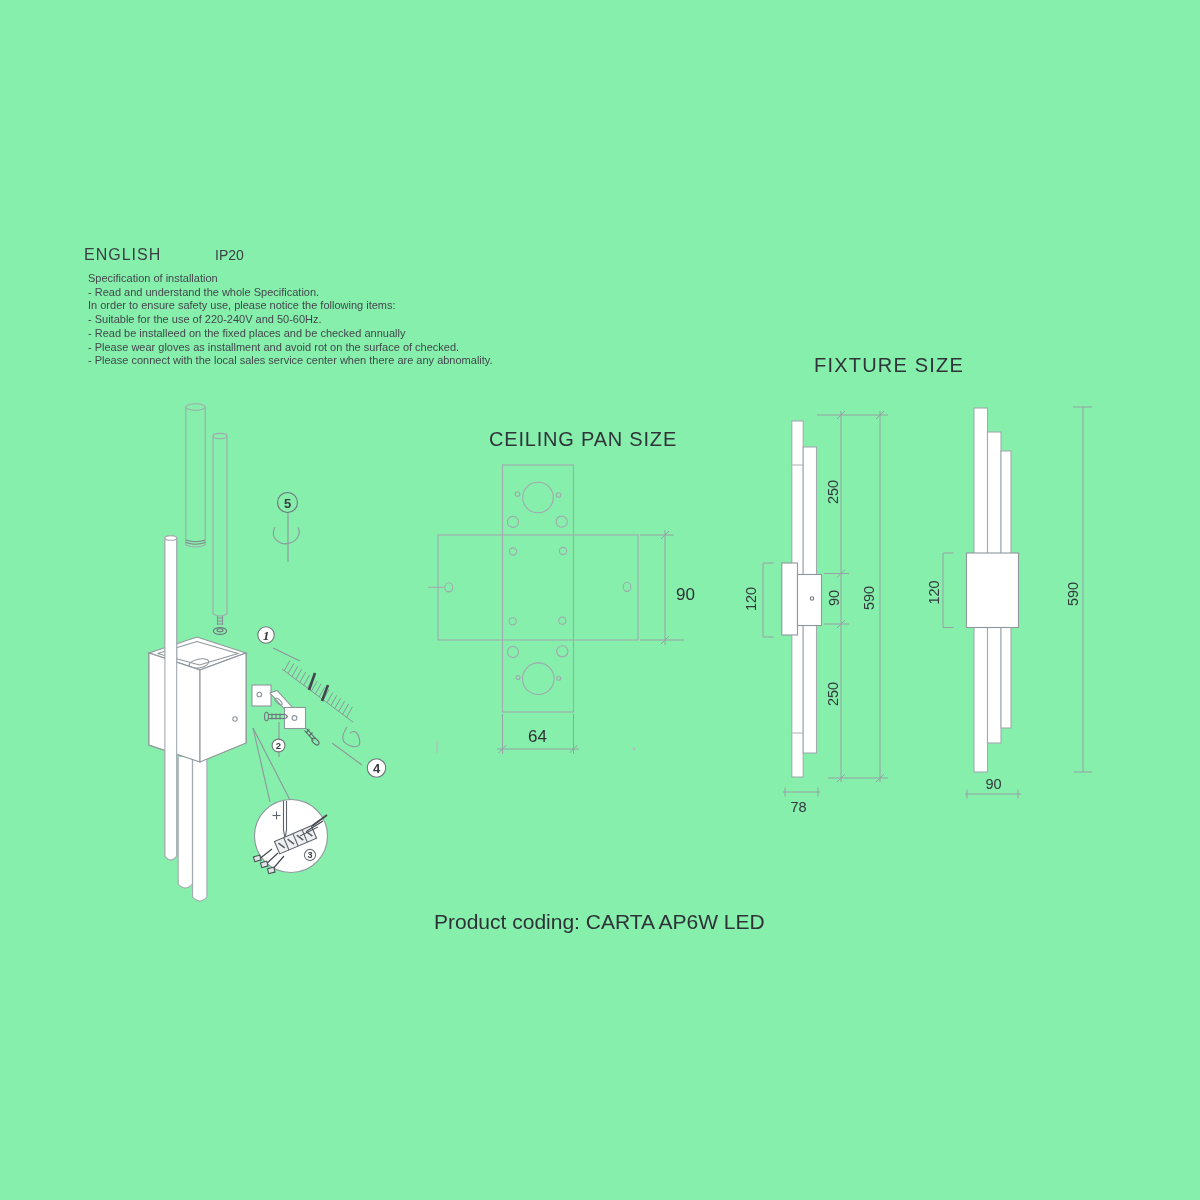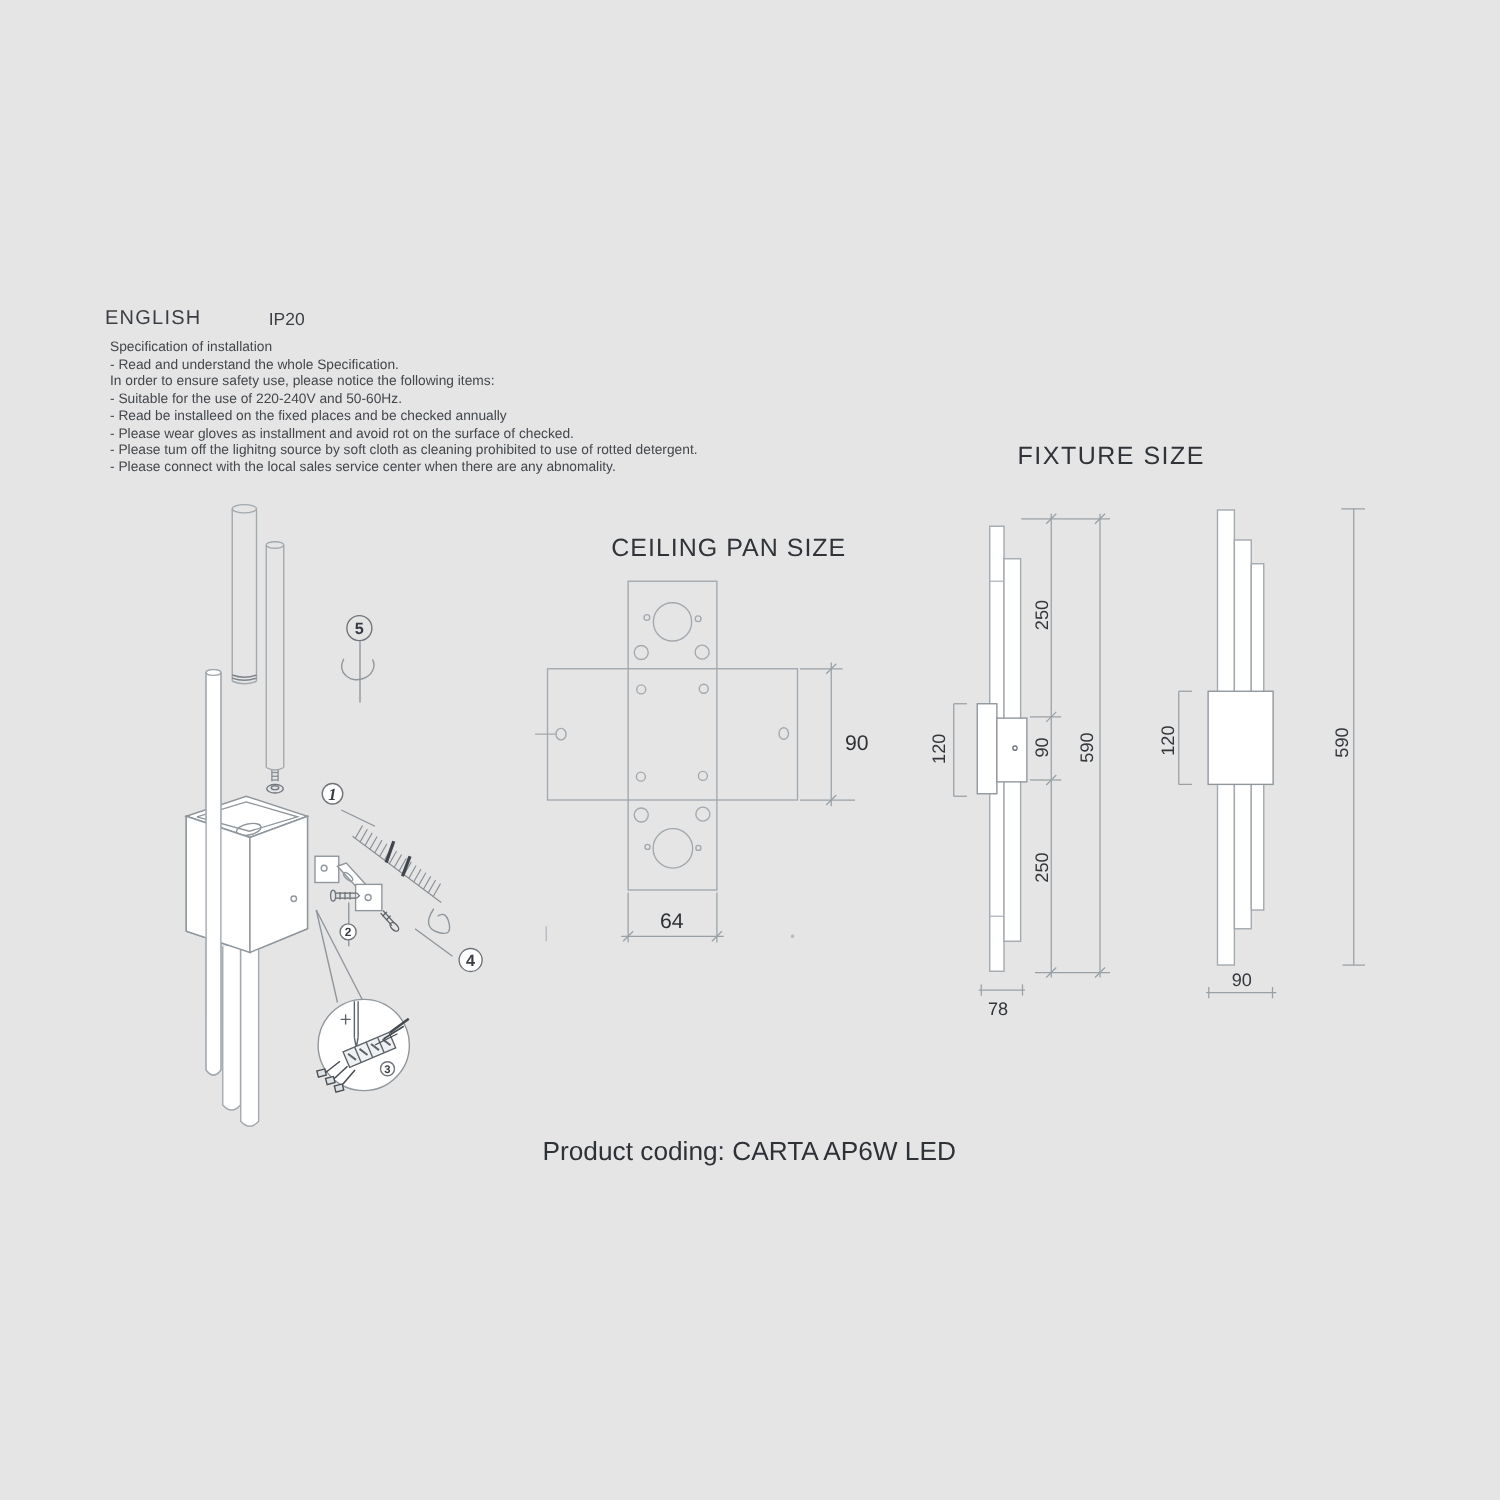--- a/index.html
+++ b/index.html
@@ -1,16 +1,16 @@
 <!DOCTYPE html>
 <html><head>
 <meta charset="utf-8">
 <style>
   html,body{margin:0;padding:0;background:#ffffff;}
-  .canvas{position:relative;width:1200px;height:1200px;background:#e5e5e5;overflow:hidden;
+  .canvas{position:relative;width:1200px;height:1200px;background:#86efac;overflow:hidden;
           font-family:"Liberation Sans", sans-serif;color:#3a3e43;}
   .abs{position:absolute;}
   .hdr-lang{left:84px;top:246px;font-size:16px;letter-spacing:1px;color:#3b3f44;}
   .hdr-ip{left:215px;top:247px;font-size:14px;color:#3b3f44;}
   .spec{left:88px;top:272px;font-size:11px;line-height:13.7px;color:#43474c;white-space:nowrap;}
   .title{font-size:20px;color:#303439;letter-spacing:0.8px;white-space:nowrap;}
   .ceil-title{left:489px;top:428px;}
   .fix-title{left:814px;top:354px;letter-spacing:1.2px;}
   .prod{left:434px;top:910px;font-size:21px;color:#2e3237;white-space:nowrap;text-align:center;}
   svg text{font-family:"Liberation Sans", sans-serif;}
@@ -27,21 +27,20 @@
   <div class="abs hdr-lang">ENGLISH</div>
   <div class="abs hdr-ip">IP20</div>
 
   <div class="abs spec">
     <div>Specification of installation</div>
     <div>- Read and understand the whole Specification.</div>
     <div>In order to ensure safety use, please notice the following items:</div>
     <div>- Suitable for the use of 220-240V and 50-60Hz.</div>
     <div>- Read be installeed on the fixed places and be checked annually</div>
     <div>- Please wear gloves as installment and avoid rot on the surface of checked.</div>
-    <div>- Please tum off the lighitng source by soft cloth as cleaning prohibited to use of rotted detergent.</div>
     <div>- Please connect with the local sales service center when there are any abnomality.</div>
   </div>
 
   <svg class="abs" style="left:140px;top:395px;" width="290" height="530" viewBox="140 395 290 530">
     <g fill="none" stroke="#a2a9af" stroke-width="1.1">
 
       <g>
         <ellipse cx="195.5" cy="407" rx="9.7" ry="3.3"></ellipse>
         <line x1="185.8" y1="407" x2="185.8" y2="545"></line>
         <line x1="205.2" y1="407" x2="205.2" y2="545"></line>

